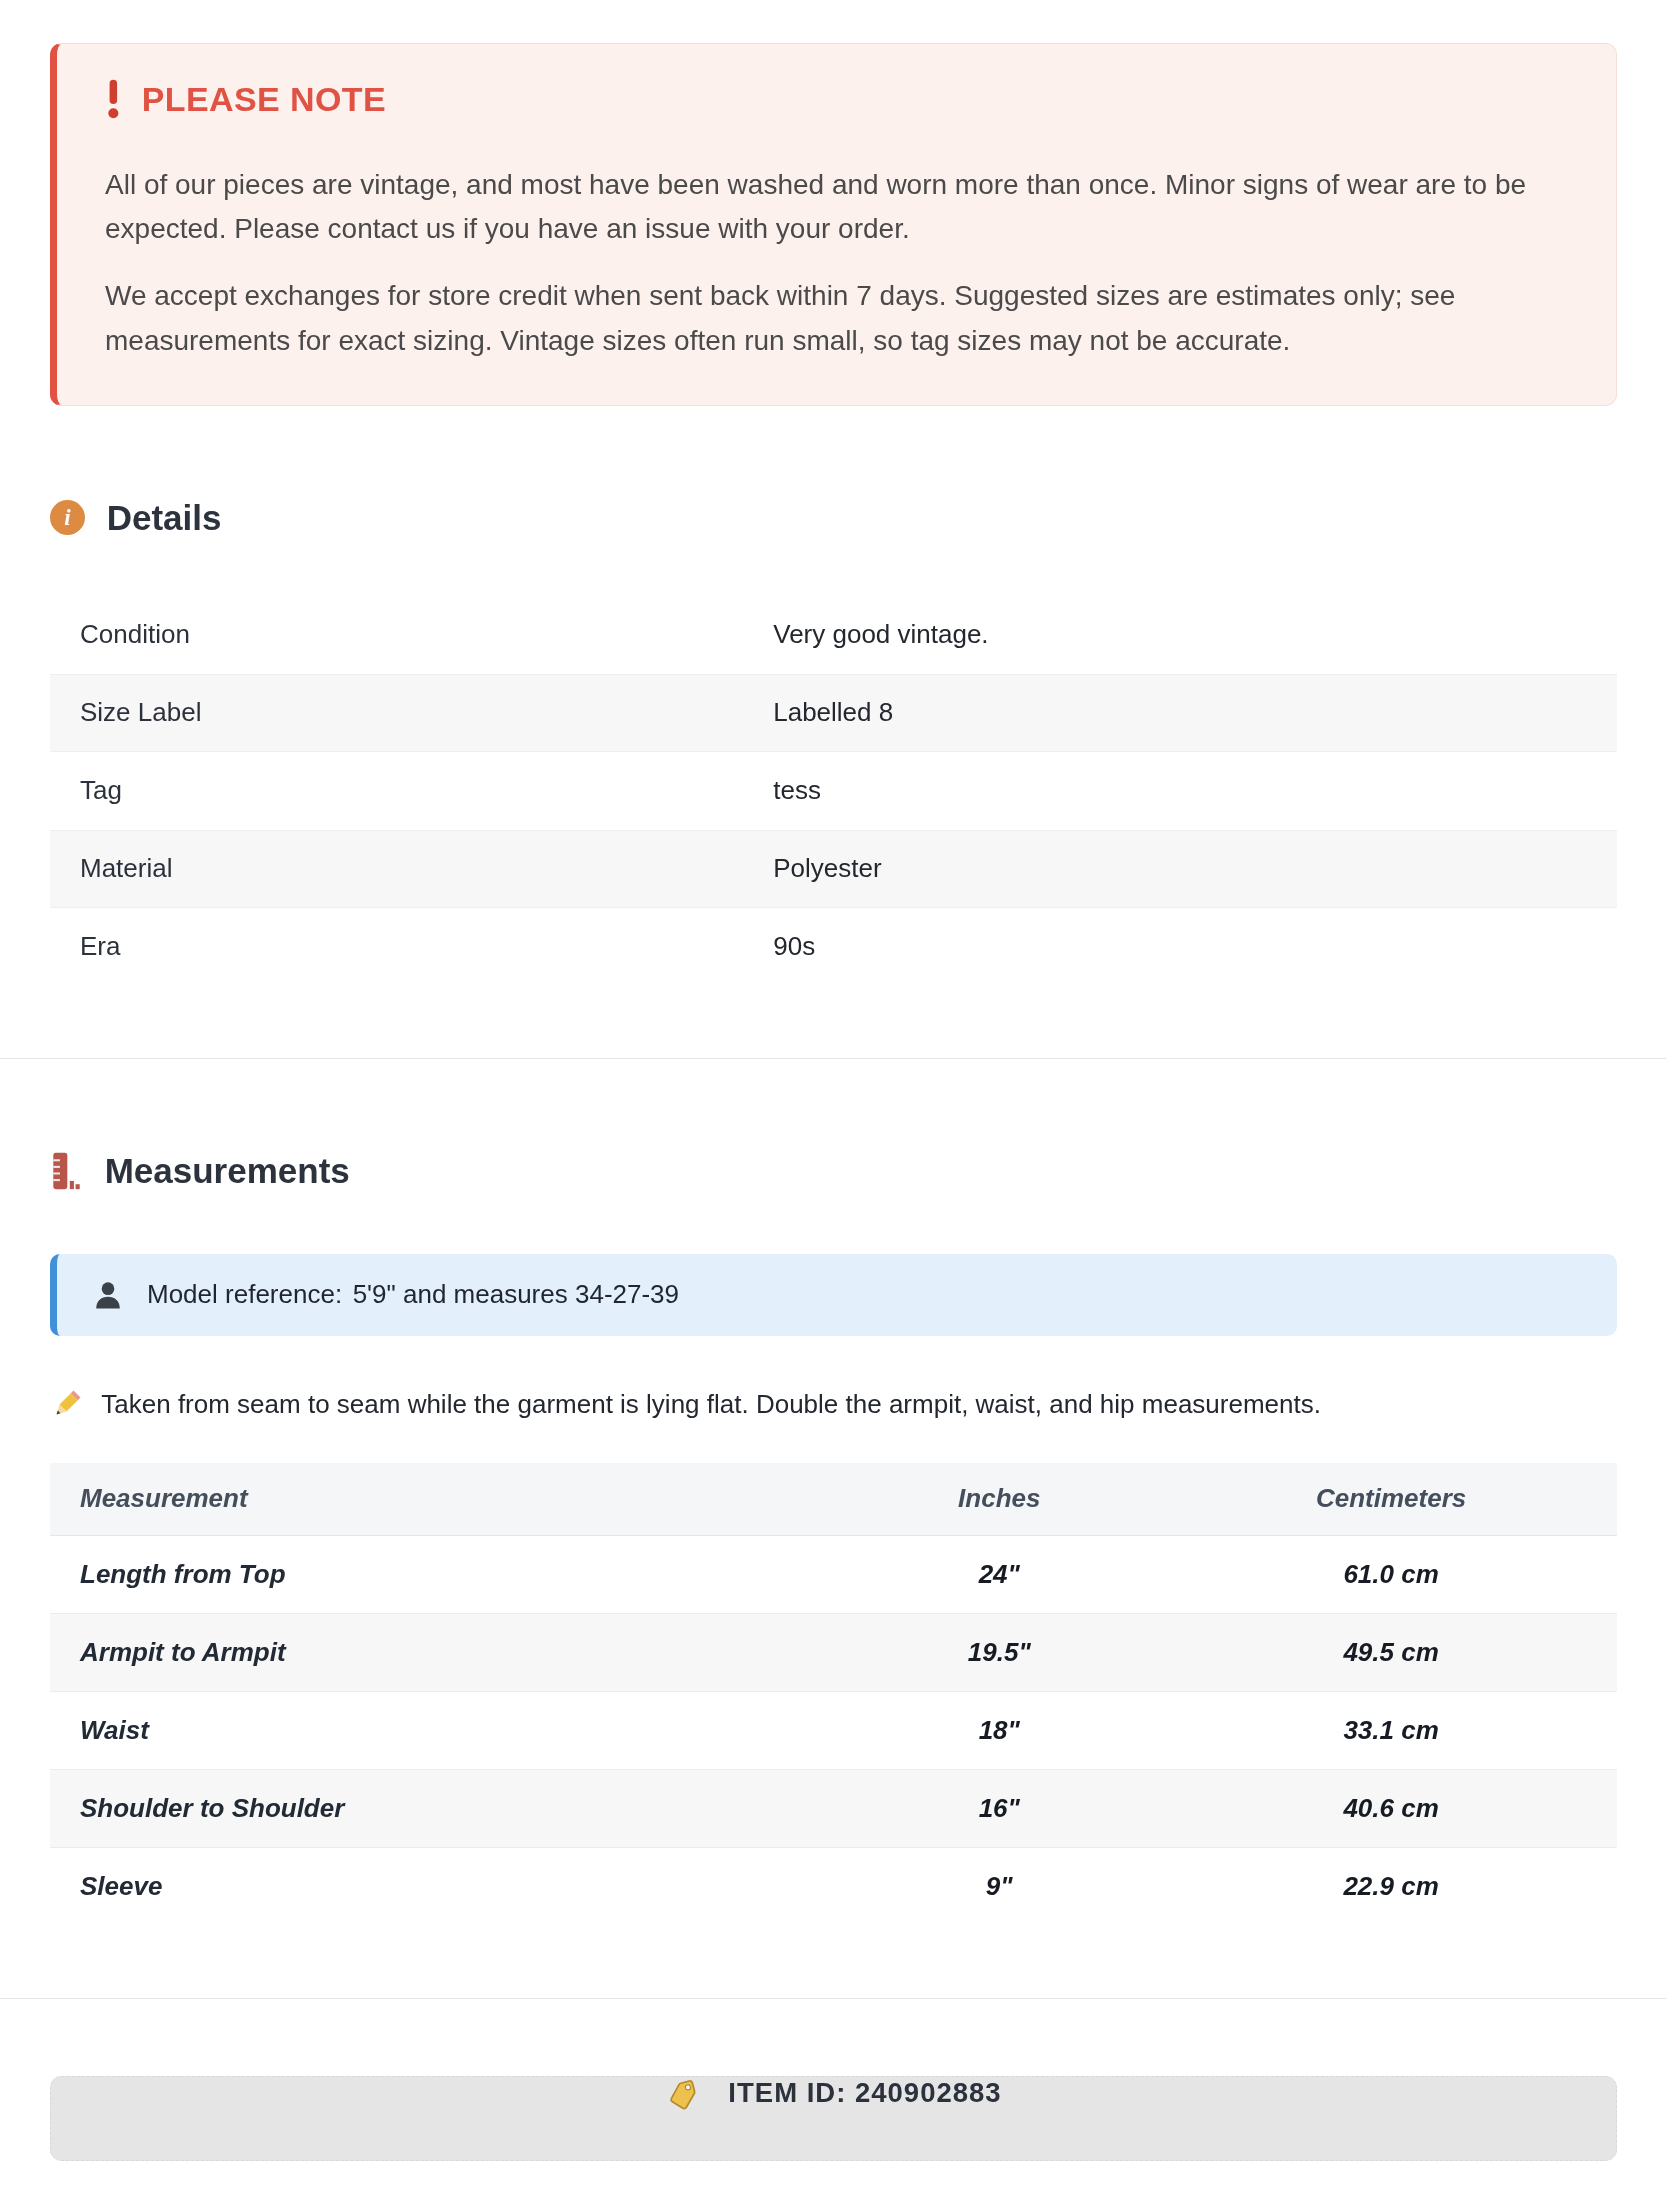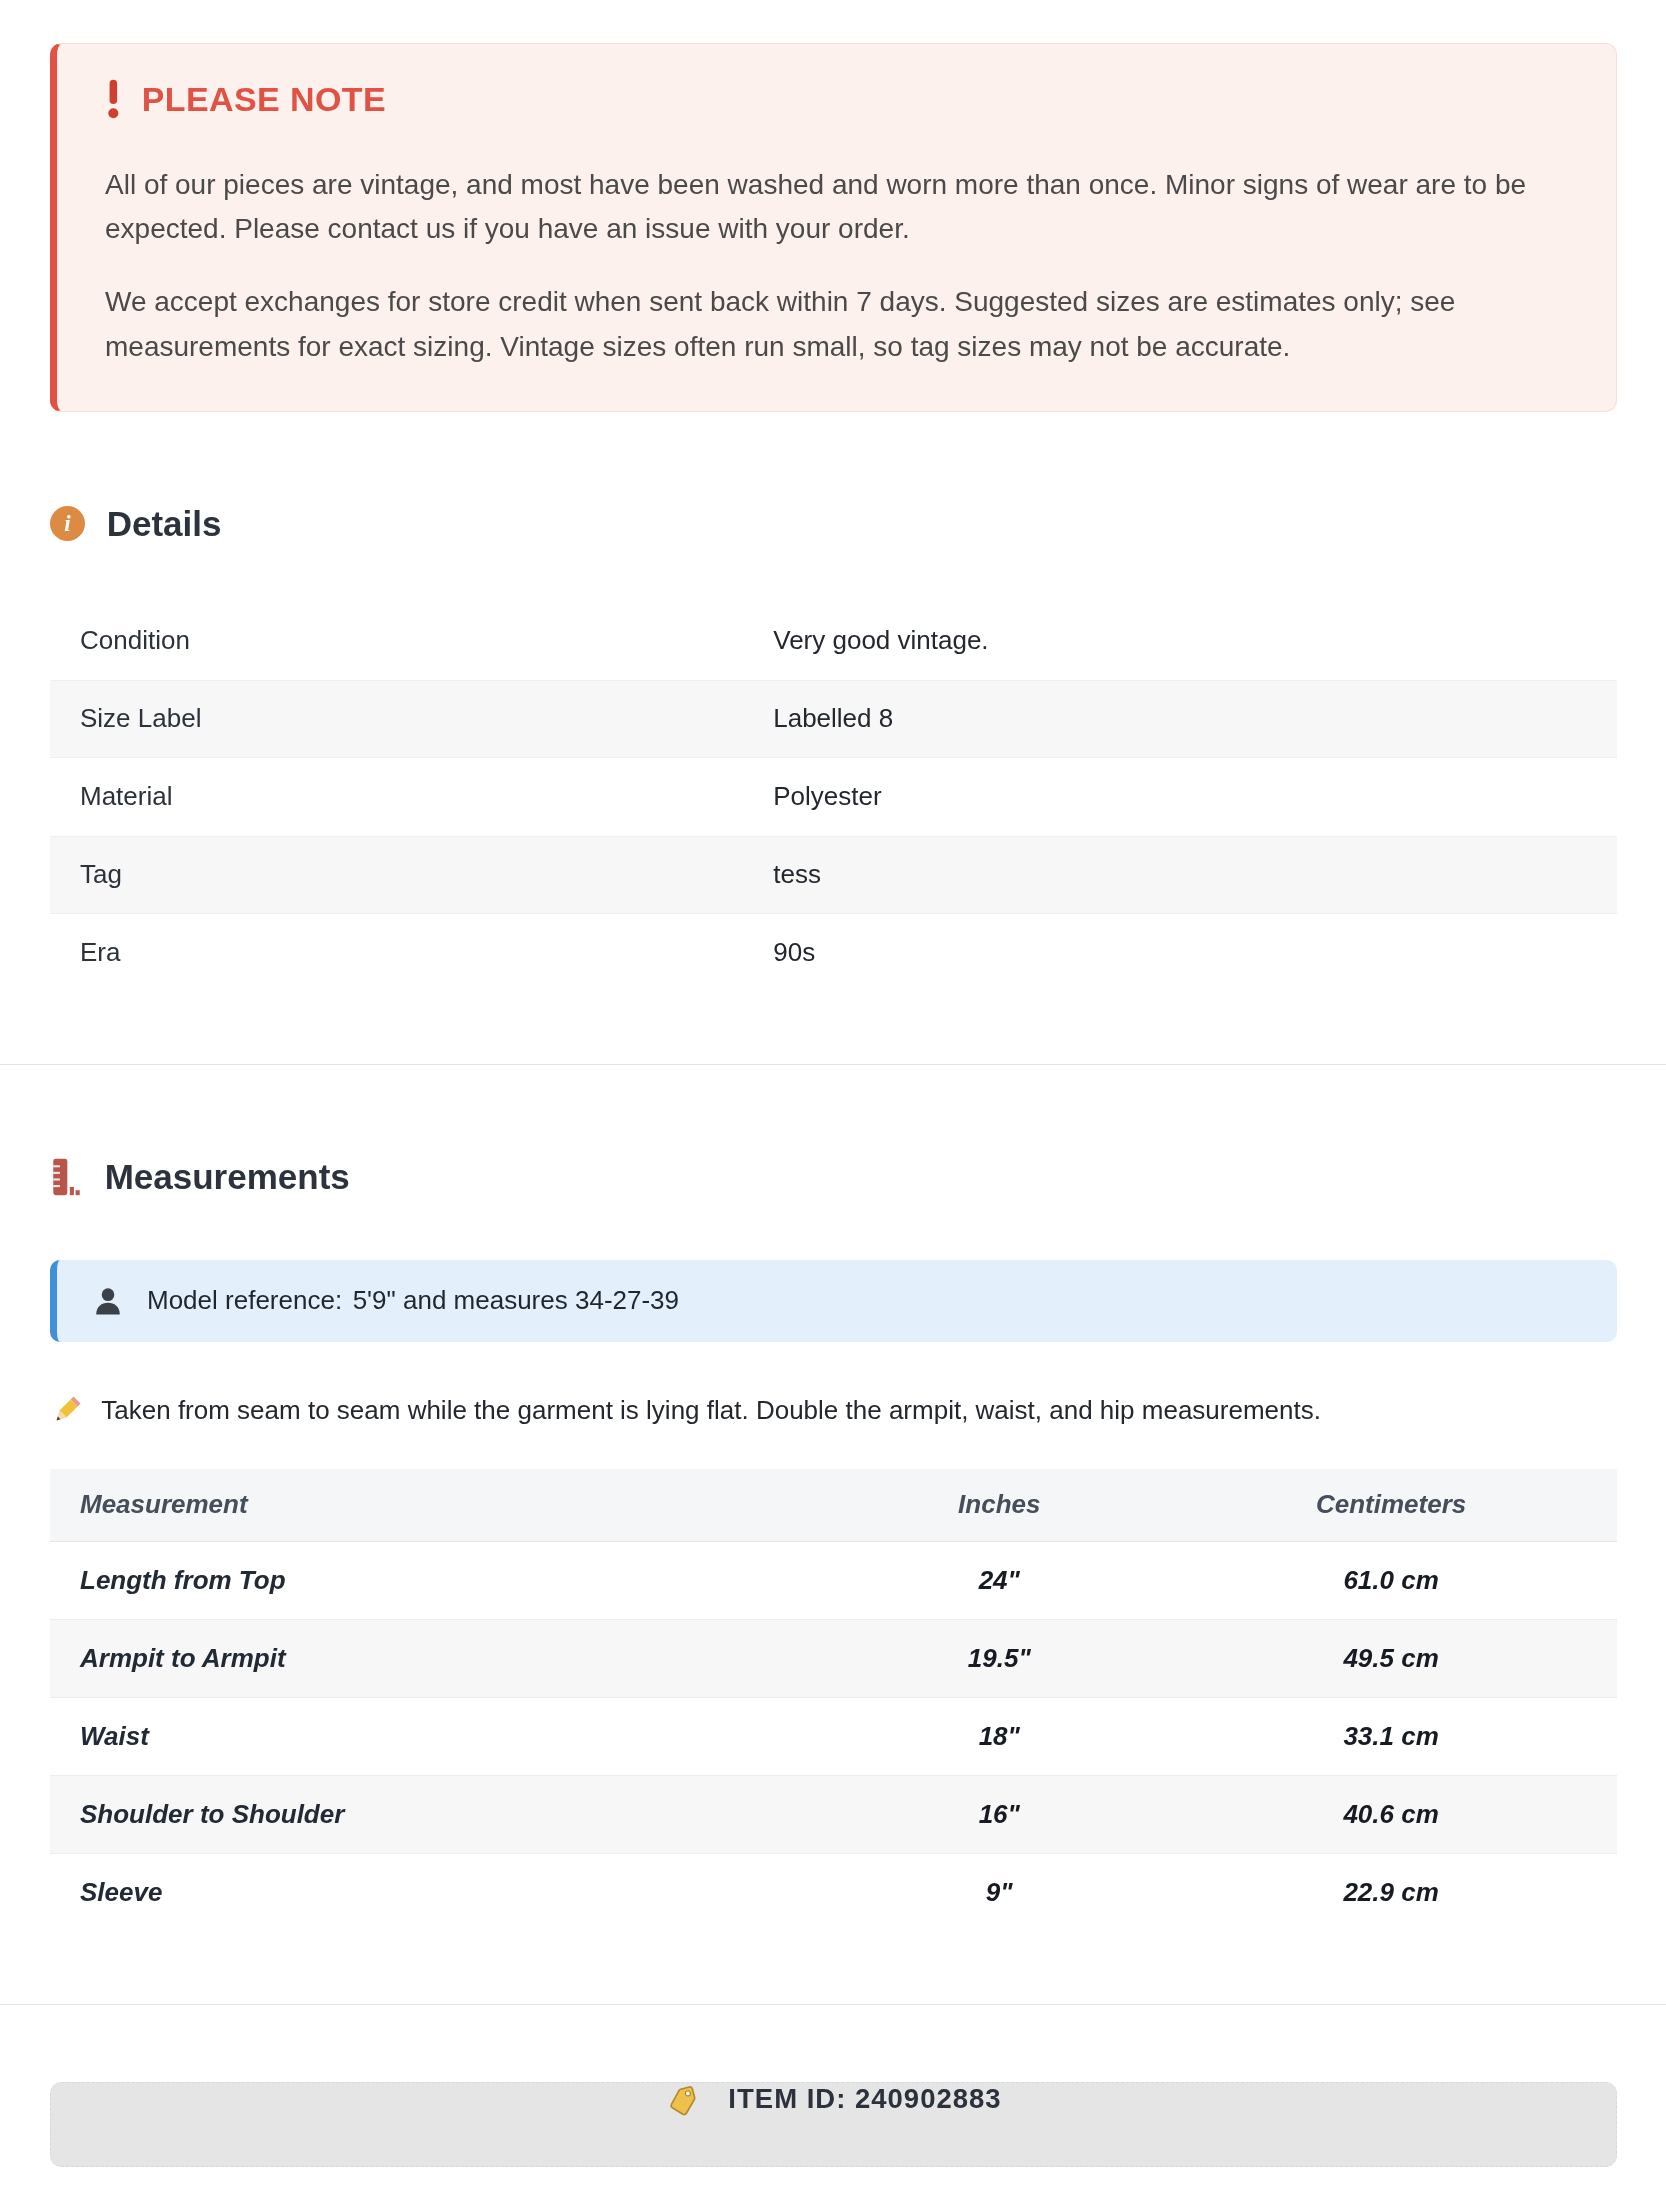--- a/index.html
+++ b/index.html
@@ -5,21 +5,21 @@
   * { margin:0; padding:0; box-sizing:border-box; }
   html, body { background:#ffffff; }
   body { width:1667px; font-family:"Liberation Sans", sans-serif; color:#333; }
   .page { padding:43px 50px 30px; }
 
   
   .alert { background:#fdf1ee; border:0.8px solid #f7ded7; border-left:7.5px solid #e25243; border-radius:11.7px; padding:35px 48px 42px; }
   .alert-title-row { display:flex; align-items:center; gap:20px; margin-bottom:44px; }
   .alert-title { font-size:34px; font-weight:700; color:#e05243; letter-spacing:0.4px; }
   .alert-text { font-size:28px; line-height:1.58; color:#4a4a4a; }
-  .alert-text + .alert-text { margin-top:29px; }
+  .alert-text + .alert-text { margin-top:23px; }
 
   
   .section-head { display:flex; align-items:center; gap:21.7px; margin-top:92px; }
   .section-title { font-size:35px; font-weight:700; color:#2d333c; }
   .info-circle { width:35px; height:35px; border-radius:50%; background:#dd8a42; color:#fff; display:flex; align-items:center; justify-content:center; font-family:"Liberation Serif", serif; font-style:italic; font-weight:700; font-size:23px; flex:0 0 auto; }
 
   
   .kv-table { margin-top:58px; }
   .kv-row { display:flex; align-items:center; height:78px; padding:0 30px; font-size:26px; }
   .kv-row:nth-child(even) { background:#f7f7f8; border-top:0.8px solid #efefef; border-bottom:0.8px solid #efefef; }
@@ -78,26 +78,26 @@
   <div class="kv-table">
     <div class="kv-row">
       <span class="kv-label">Condition</span>
       <span class="kv-value">Very good vintage.</span>
     </div>
     <div class="kv-row">
       <span class="kv-label">Size Label</span>
       <span class="kv-value">Labelled 8</span>
     </div>
     <div class="kv-row">
+      <span class="kv-label">Tag</span>
+      <span class="kv-value">tess</span>
+    </div>
+    <div class="kv-row">
       <span class="kv-label">Material</span>
       <span class="kv-value">Polyester</span>
-    </div>
-    <div class="kv-row">
-      <span class="kv-label">Tag</span>
-      <span class="kv-value">tess</span>
     </div>
     <div class="kv-row">
       <span class="kv-label">Era</span>
       <span class="kv-value">90s</span>
     </div>
   </div>
 
   <div class="divider"></div>
 
   <div class="section-head">

